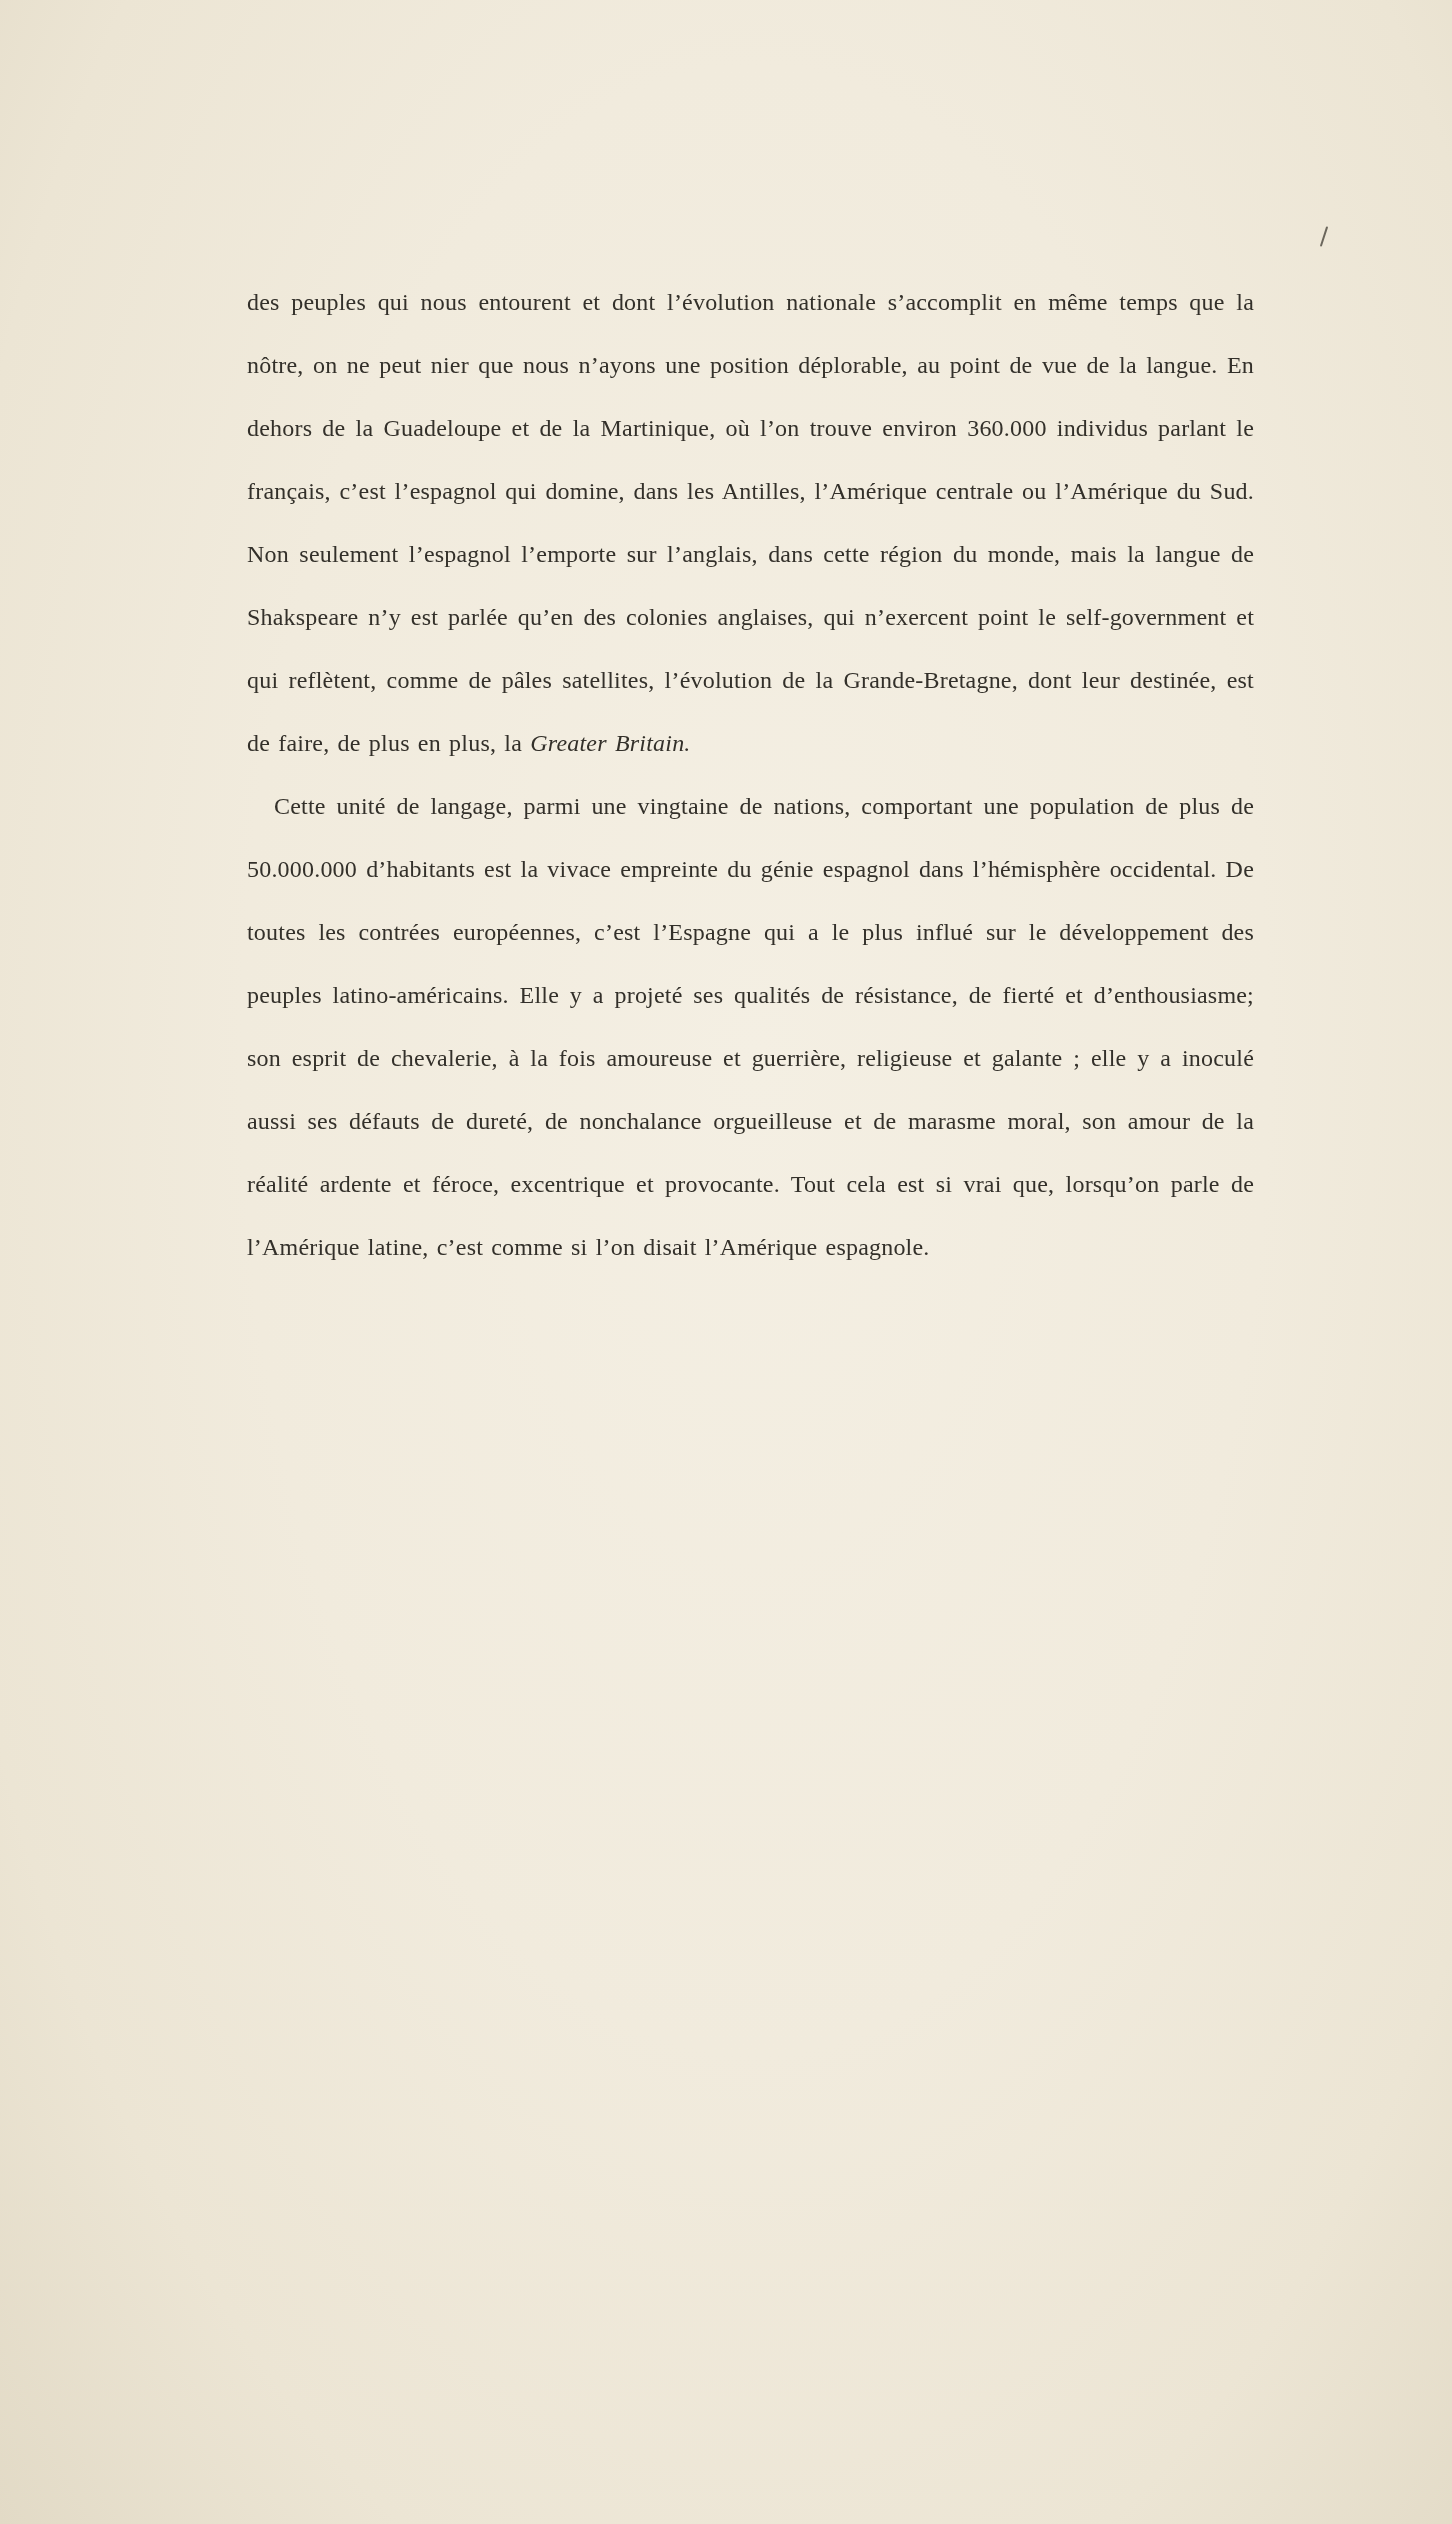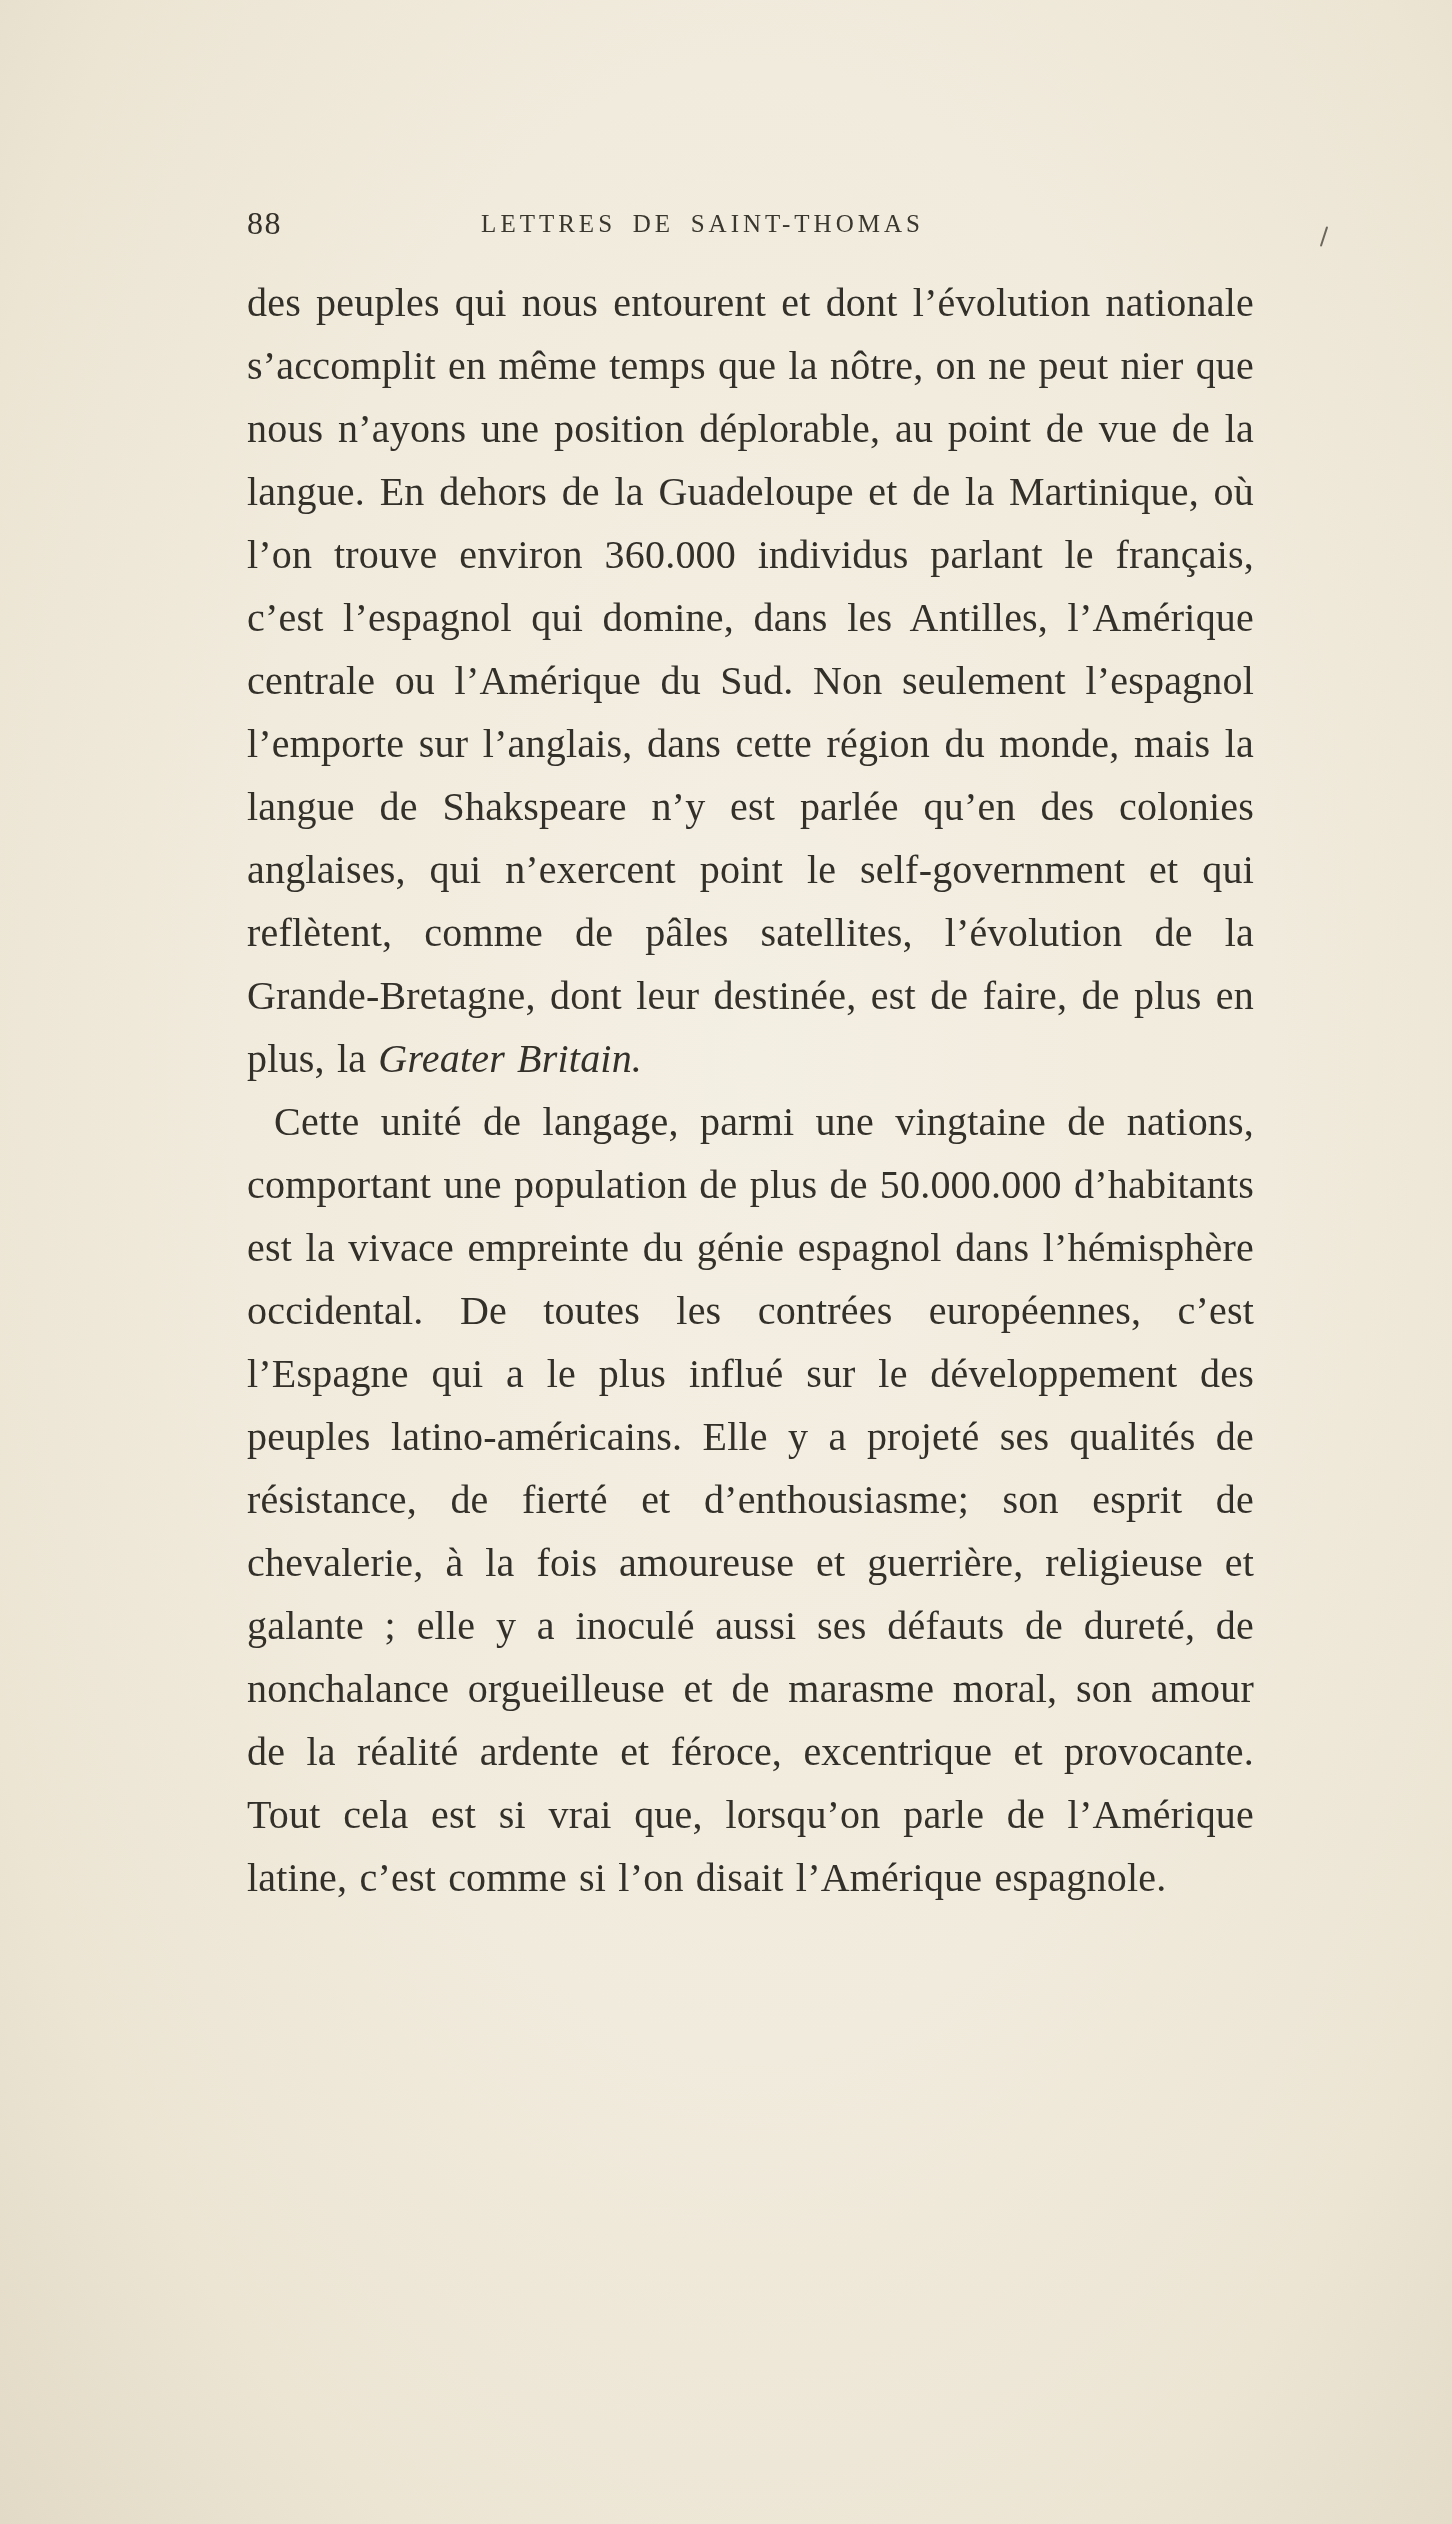--- a/index.html
+++ b/index.html
@@ -47,21 +47,21 @@
     font-size: 25px;
     letter-spacing: 4px;
     word-spacing: 6.4px;
     color: #3a372f;
   }
   .page-body {
     position: absolute;
     top: 271px;
     left: 247px;
     width: 1007px;
-    font-size: 40px;
+    font-size: 24px;
     line-height: 63px;
     letter-spacing: 0.2px;
     word-spacing: 2px;
     text-align: justify;
     hyphens: auto;
     -webkit-hyphens: auto;
     color: #33302a;
   }
   .para {
     margin: 0;
@@ -84,24 +84,20 @@
     transform: rotate(18deg);
     border-radius: 1.6px;
     opacity: 0.8;
   }
 </style>
 </head>
 <body>
 
 <div class="paper">
 
-  <div class="page-header">
-    <span class="page-number">88</span>
-    <span class="running-title">LETTRES DE SAINT-THOMAS</span>
-  </div>
 
   <div class="artifact-tick"></div>
 
   <div class="page-body">
 
   <p class="para"><span class="">des peuples qui nous entourent et dont l’évolution nationale s’accomplit en même temps que la nôtre, on ne peut nier que nous n’ayons une position déplorable, au point de vue de la langue. En dehors de la Guadeloupe et de la Martinique, où l’on trouve environ 360.000 individus parlant le français, c’est l’espagnol qui domine, dans les Antilles, l’Amérique centrale ou l’Amérique du Sud. Non seulement l’espagnol l’emporte sur l’anglais, dans cette région du monde, mais la langue de Shakspeare n’y est parlée qu’en des colonies anglaises, qui n’exercent point le self-government et qui reflètent, comme de pâles satellites, l’évolution de la Grande-Bretagne, dont leur destinée, est de faire, de plus en plus, la </span><span class="italic">Greater Britain.</span></p>
       <p class="para indent"><span class="">Cette unité de langage, parmi une vingtaine de nations, comportant une population de plus de 50.000.000 d’habitants est la vivace empreinte du génie espagnol dans l’hémisphère occidental. De toutes les contrées européennes, c’est l’Espagne qui a le plus influé sur le développement des peuples latino-américains. Elle y a projeté ses qualités de résistance, de fierté et d’enthousiasme; son esprit de chevalerie, à la fois amoureuse et guerrière, religieuse et galante ; elle y a inoculé aussi ses défauts de dureté, de nonchalance orgueilleuse et de marasme moral, son amour de la réalité ardente et féroce, excentrique et provocante. Tout cela est si vrai que, lorsqu’on parle de l’Amérique latine, c’est comme si l’on disait l’Amérique espagnole.</span></p>
     </div>
 
 </div>

